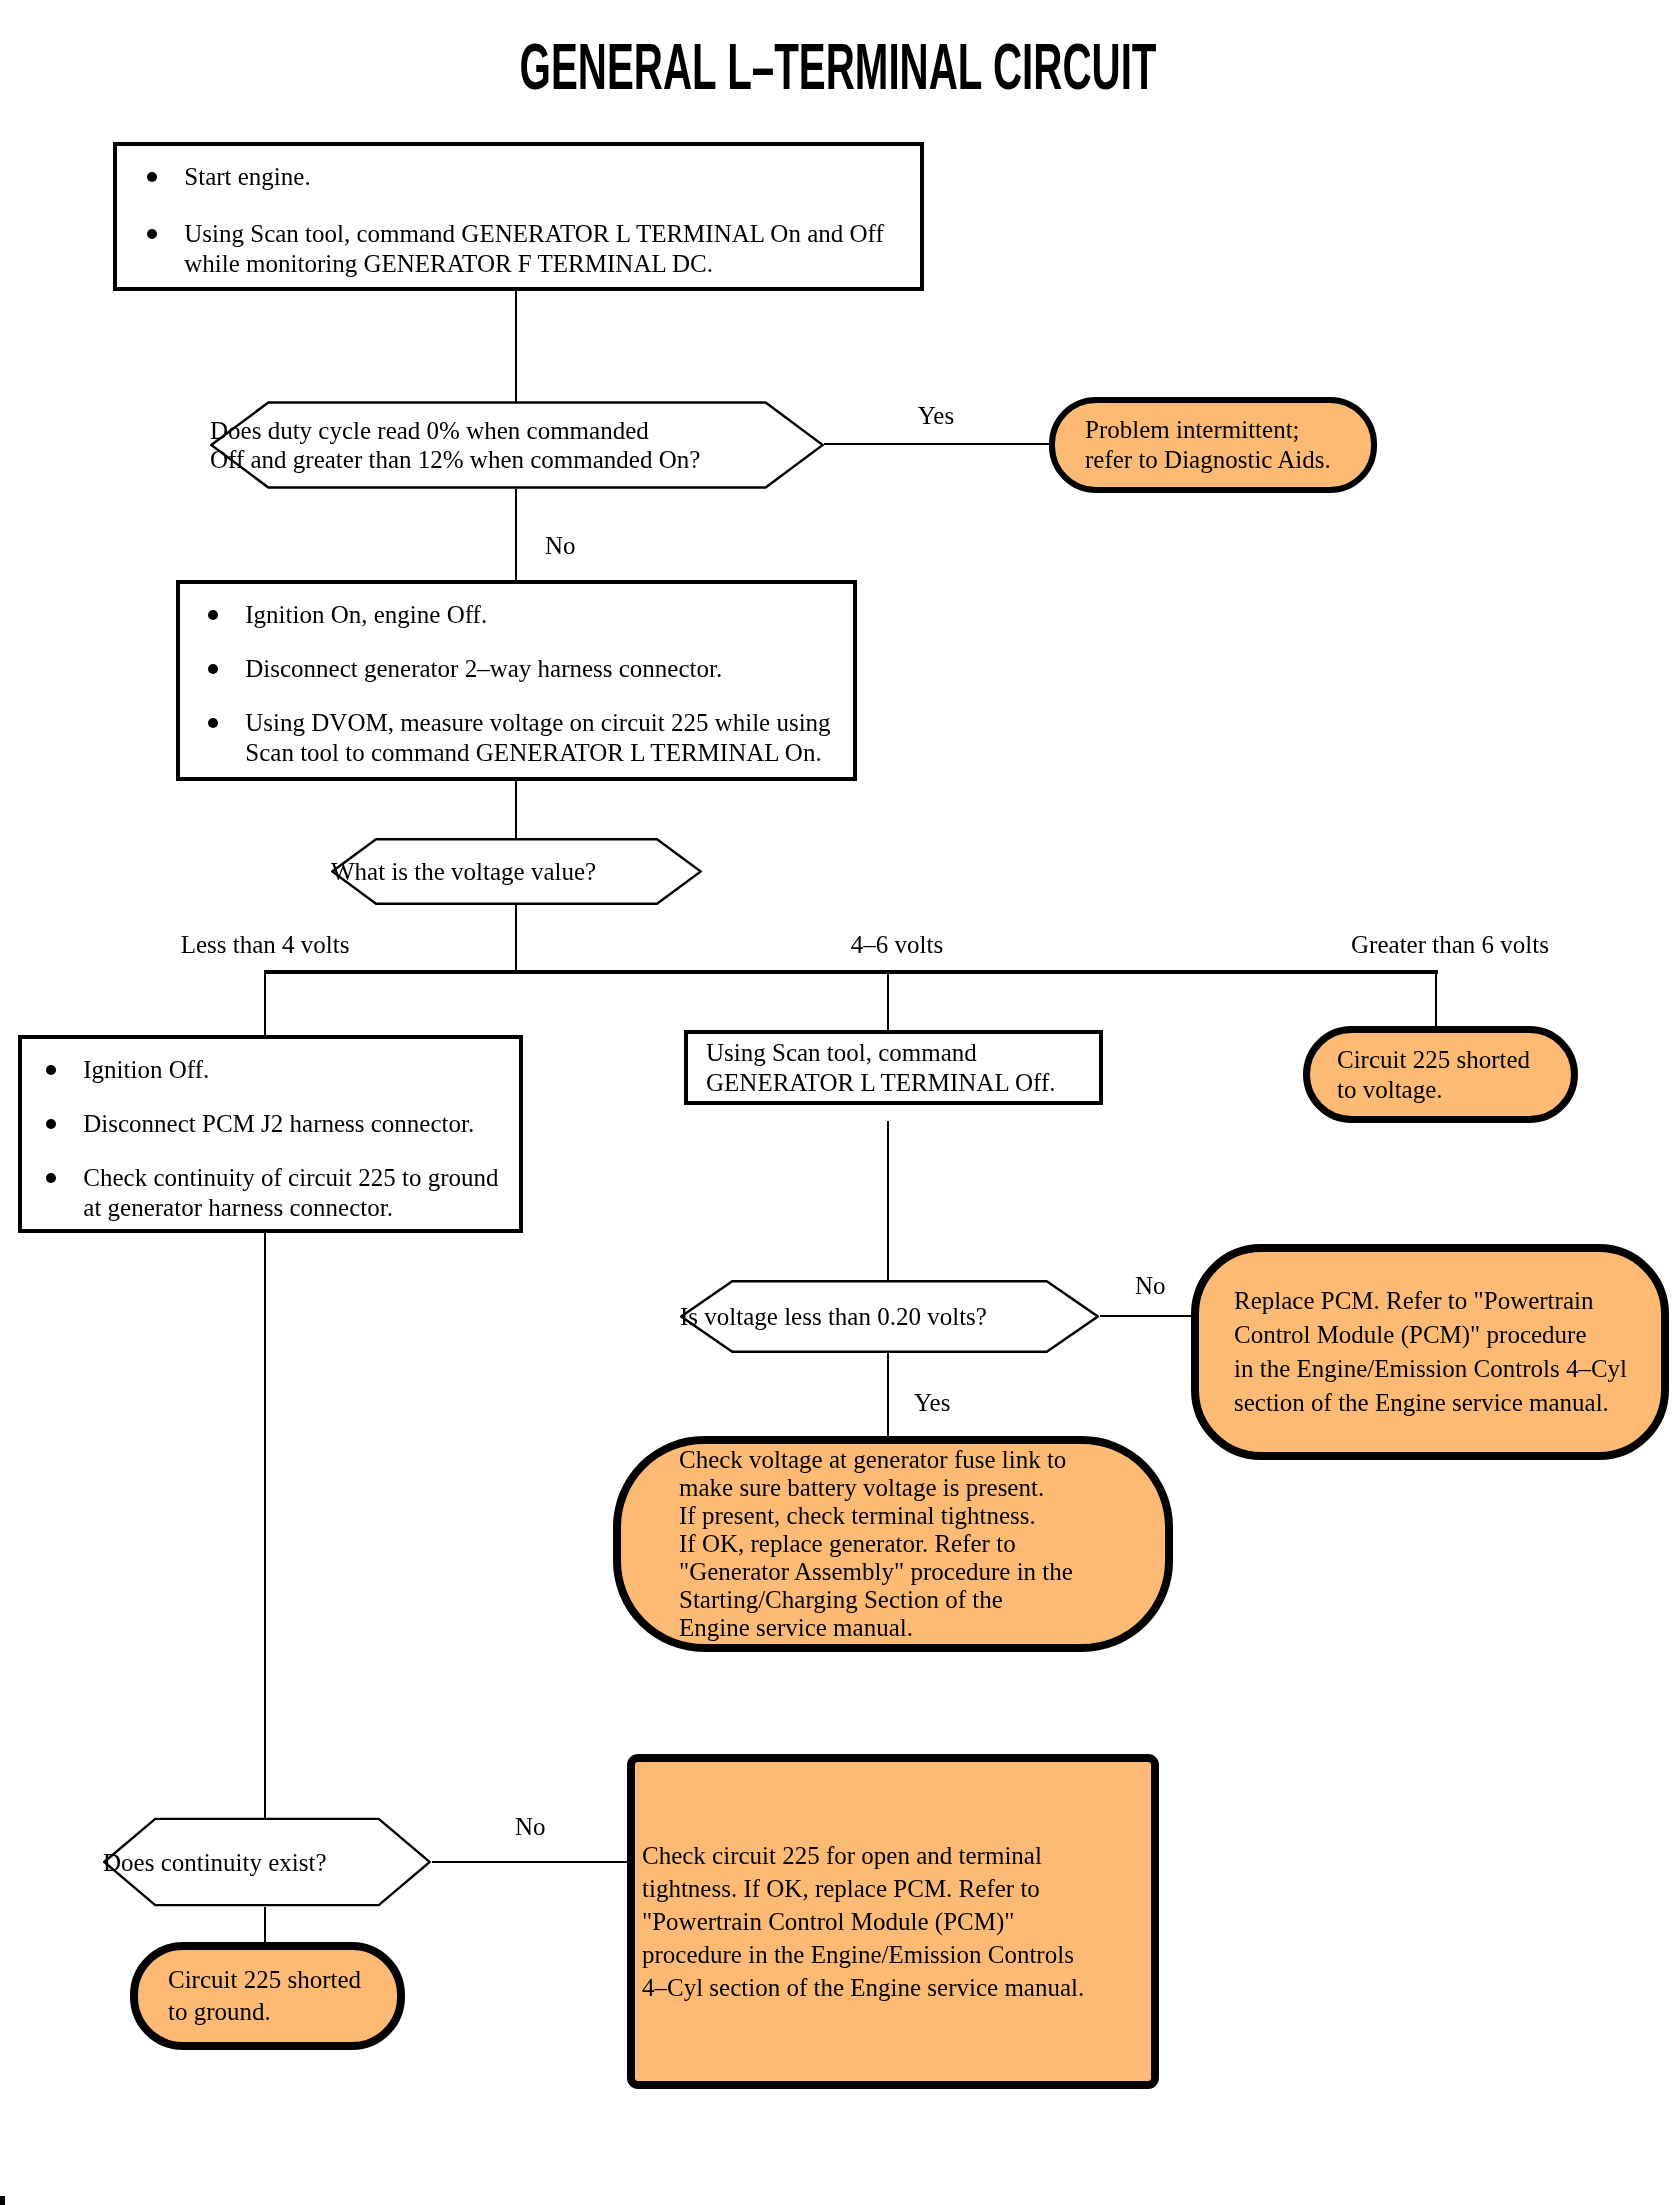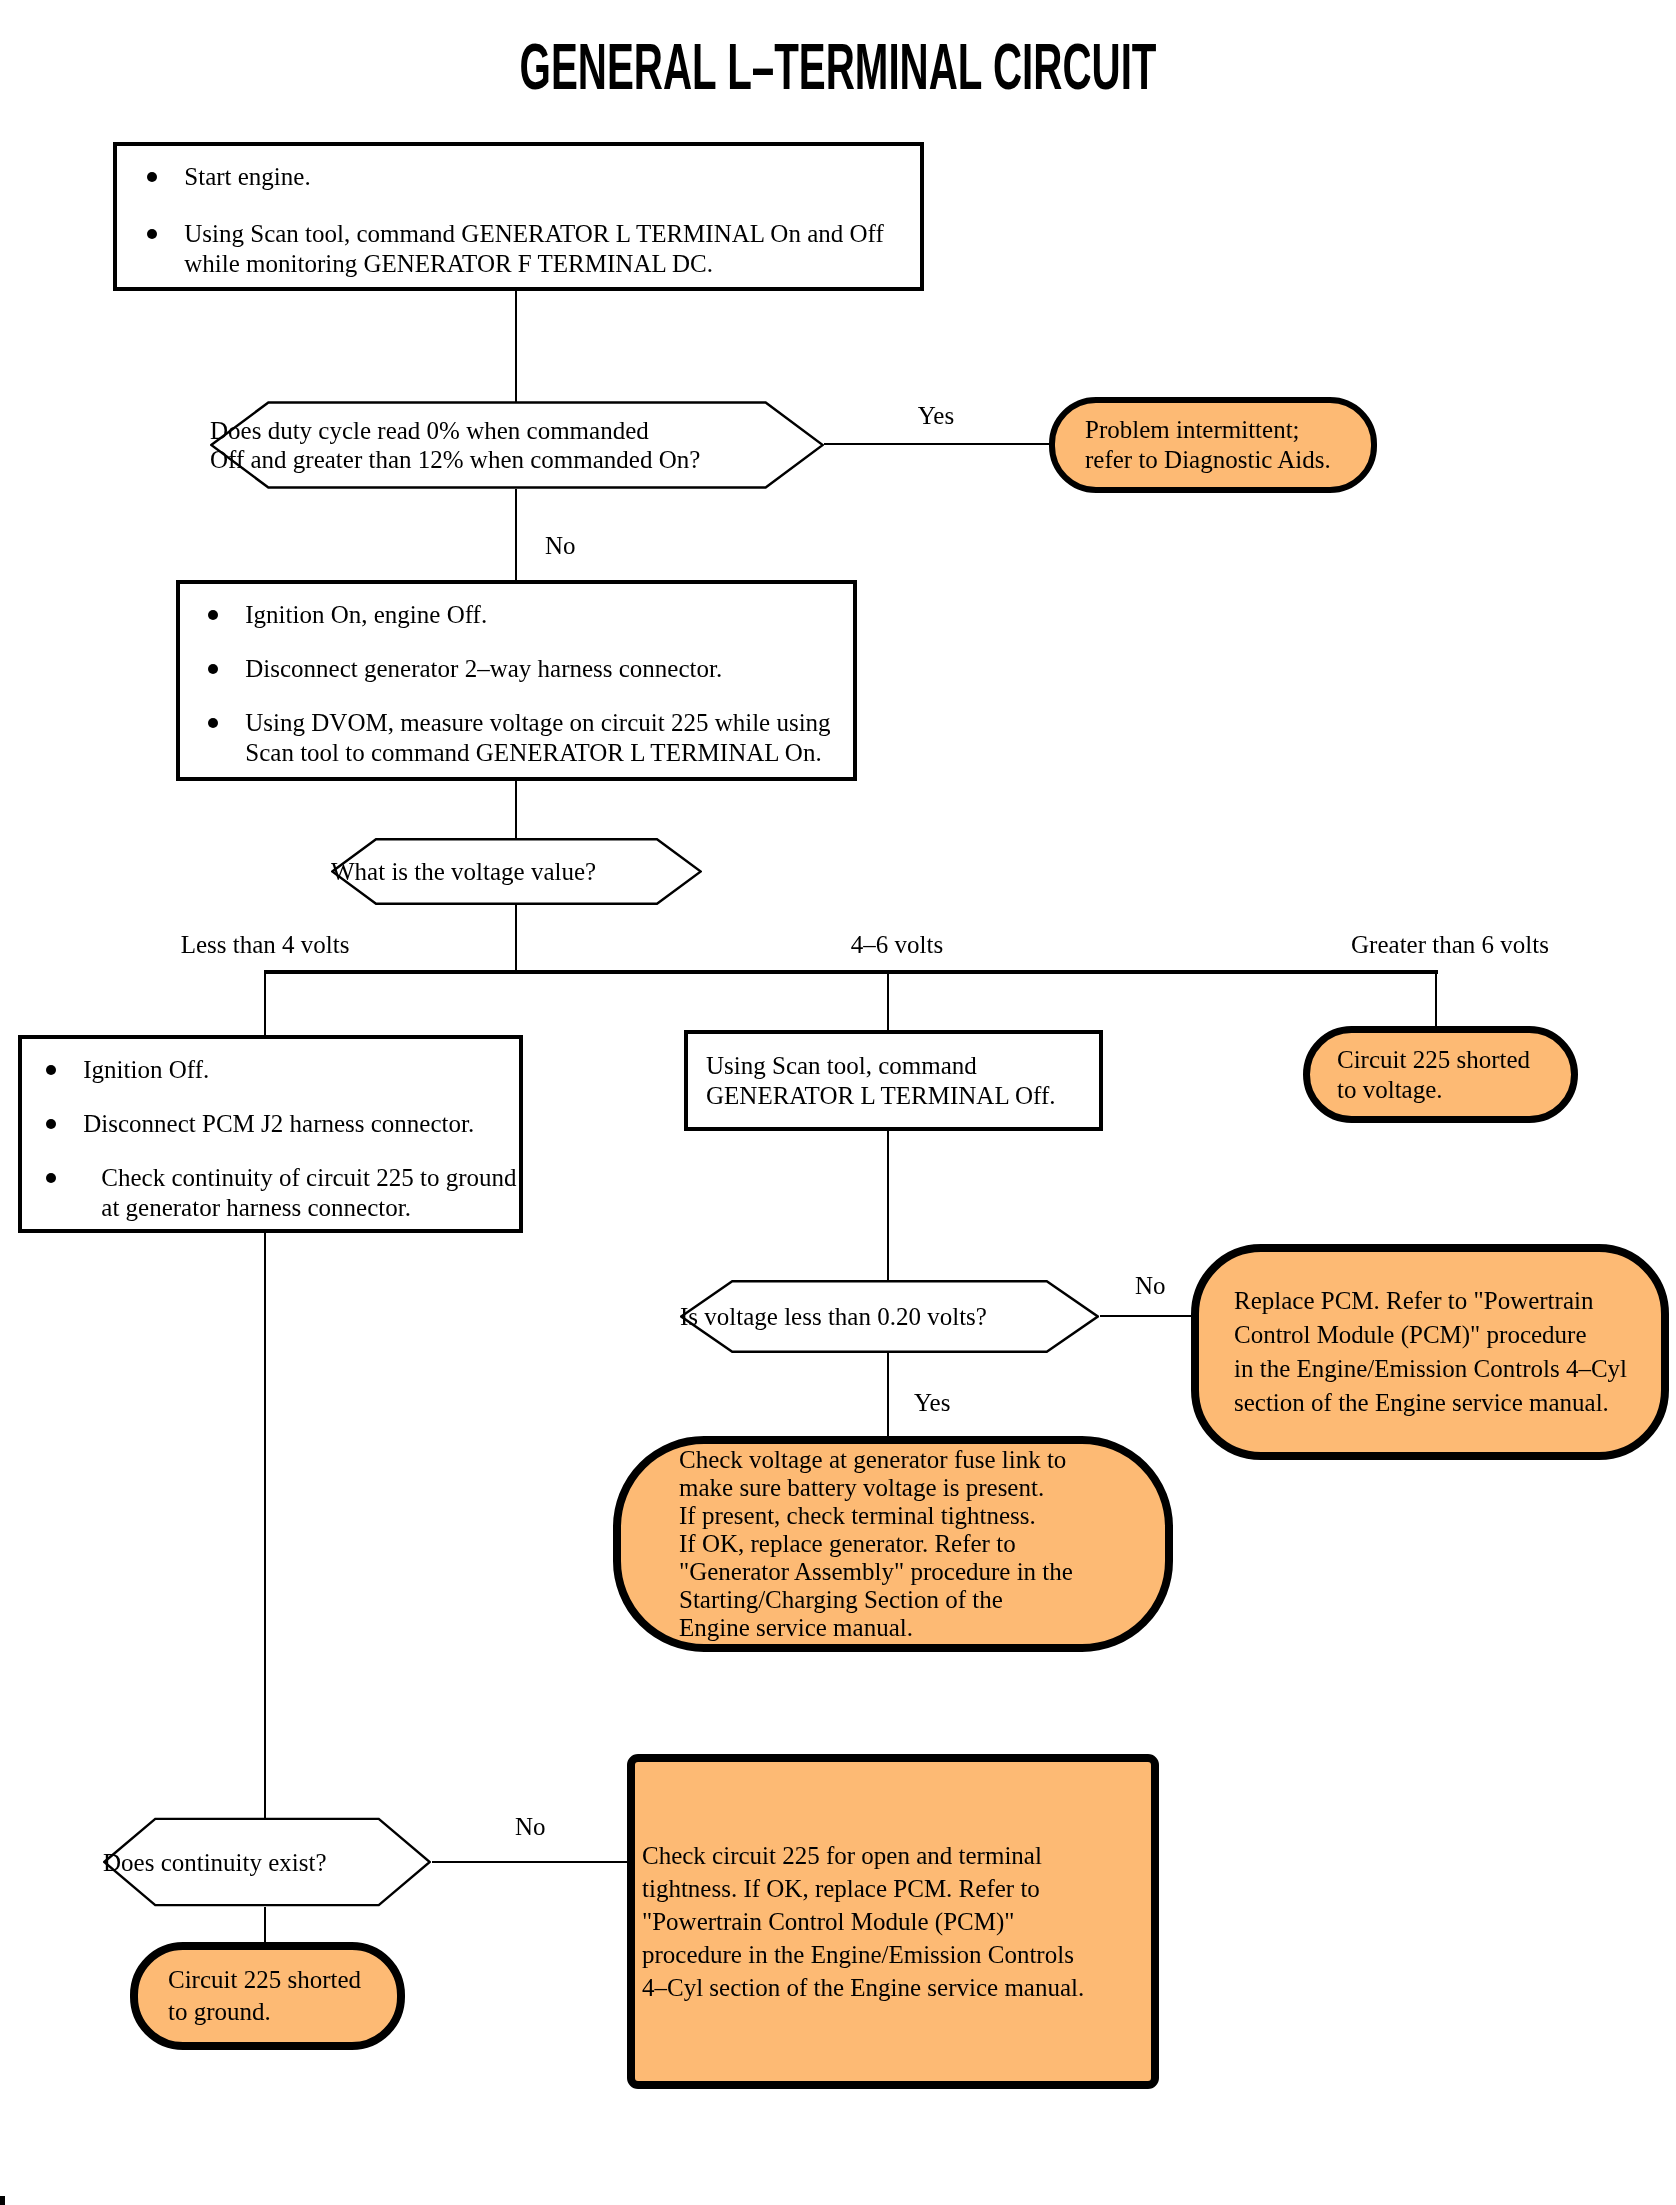--- a/index.html
+++ b/index.html
@@ -150,30 +150,30 @@
       <div class="btext">
         <div class="nw">Ignition Off.</div>
       </div>
     </div>
     <div class="brow" style="margin-top:24px;">
       <span class="dot"></span>
       <div class="btext">
         <div class="nw">Disconnect PCM J2 harness connector.</div>
       </div>
     </div>
-    <div class="brow" style="margin-top:24px;gap:18px;">
+    <div class="brow" style="margin-top:24px;">
       <span class="dot"></span>
       <div class="btext">
         <div class="nw">Check continuity of circuit 225 to ground</div>
         <div class="nw">at generator harness connector.</div>
       </div>
     </div>
   </div>
 
-  <div class="pbox" style="left:684px;top:1030px;width:419px;height:101px;padding-left:18px;display:flex;flex-direction:column;justify-content:center;line-height:30px;">
+  <div class="pbox" style="left:684px;top:1030px;width:419px;height:75px;padding-left:18px;display:flex;flex-direction:column;justify-content:center;line-height:30px;">
     <div class="nw">Using Scan tool, command</div>
     <div class="nw">GENERATOR L TERMINAL Off.</div>
   </div>
 
   <div class="term" style="left:1303px;top:1026px;width:275px;height:97px;border-radius:49px;padding-left:27px;line-height:30px;">
     <div class="nw">Circuit 225 shorted</div>
     <div class="nw">to voltage.</div>
   </div>
 
   <div class="hexwrap" style="left:680px;top:1280px;width:419px;height:73px;">

